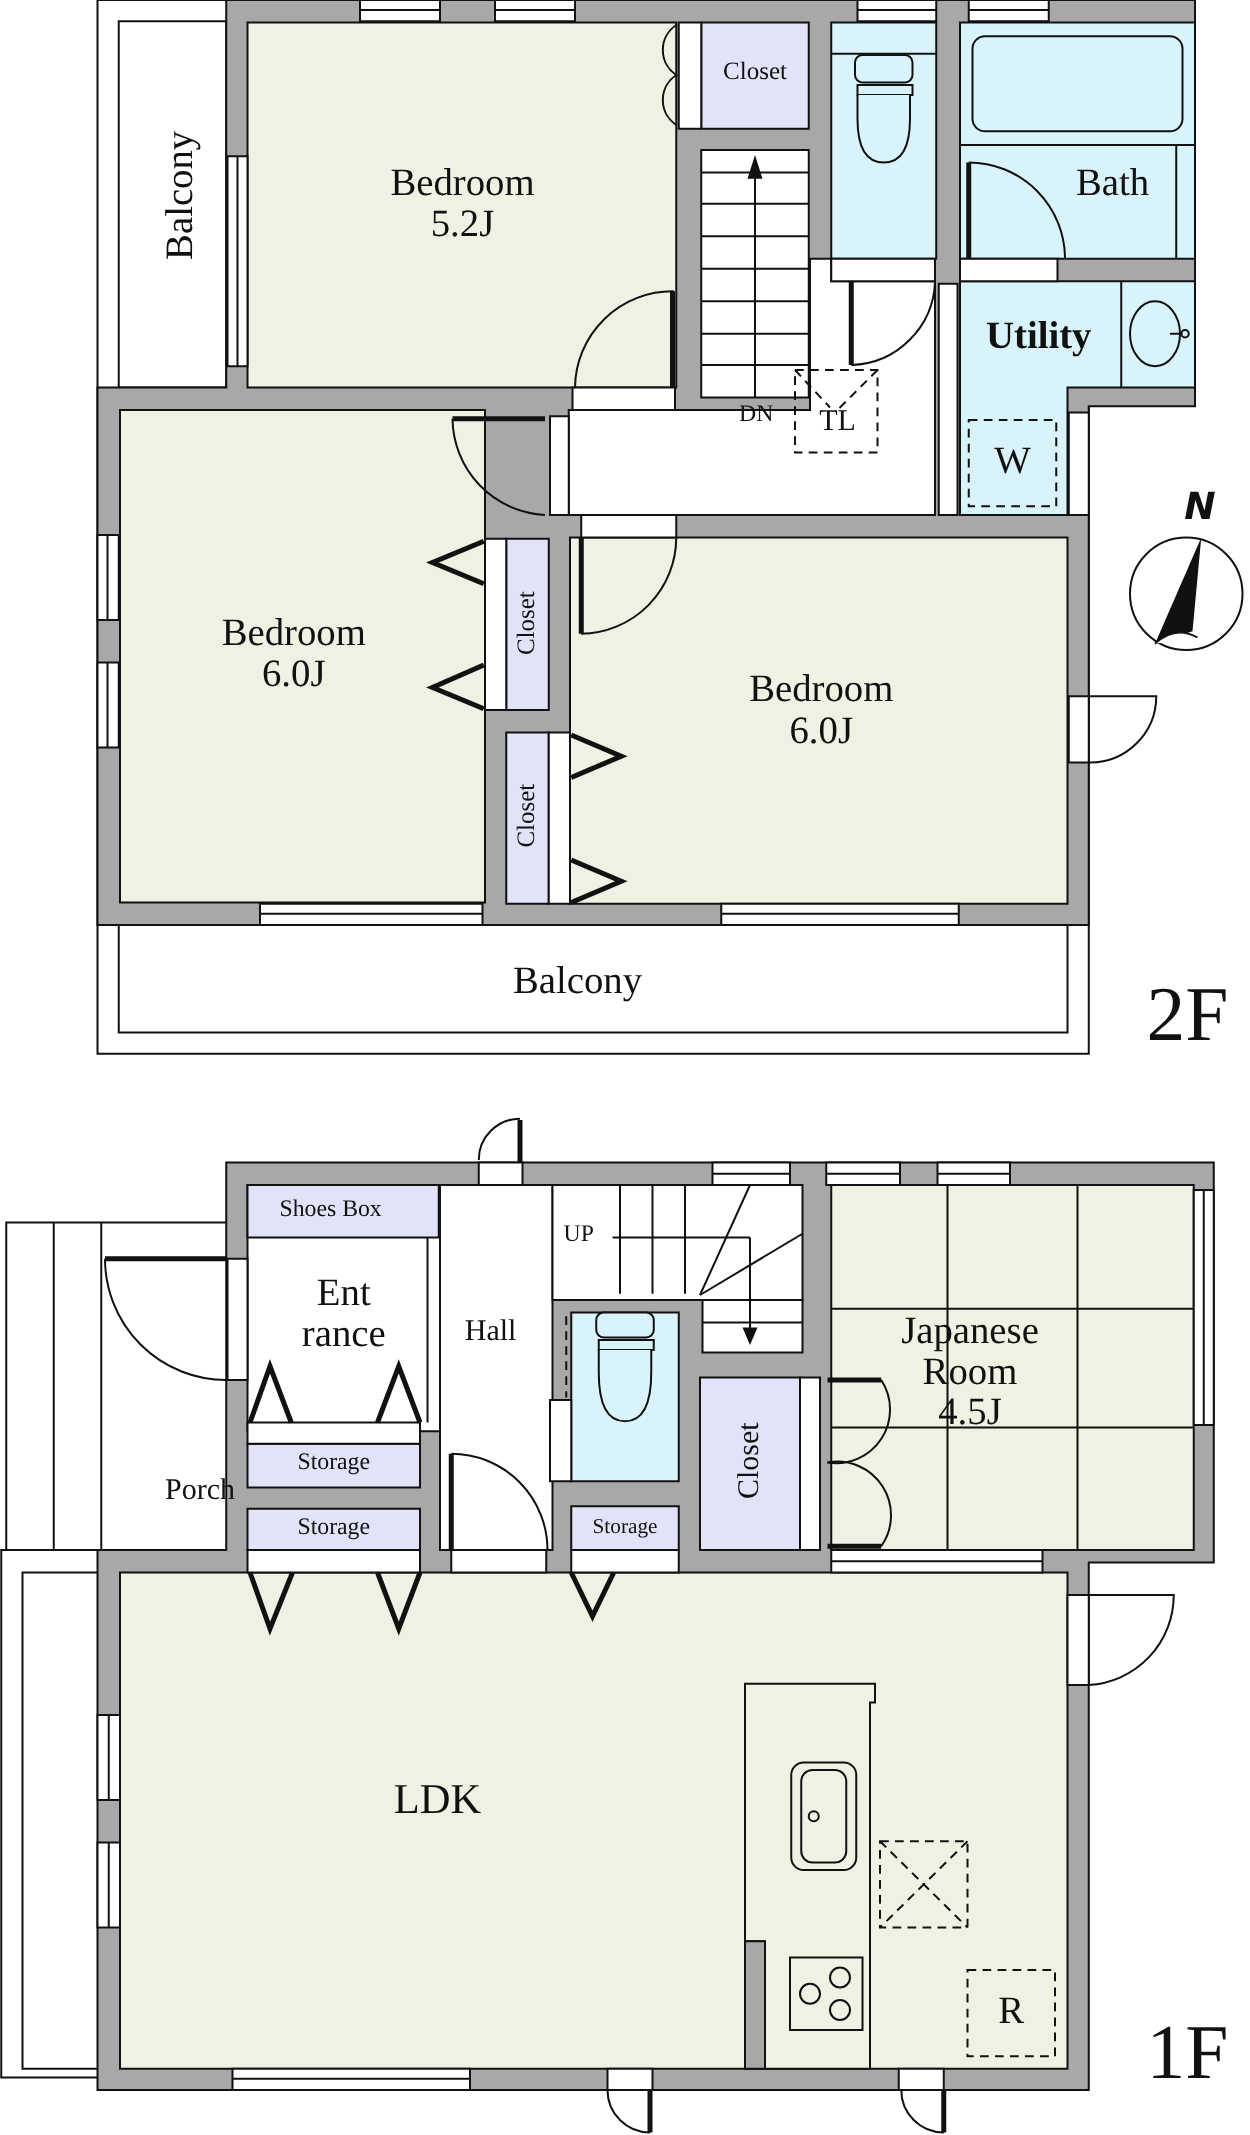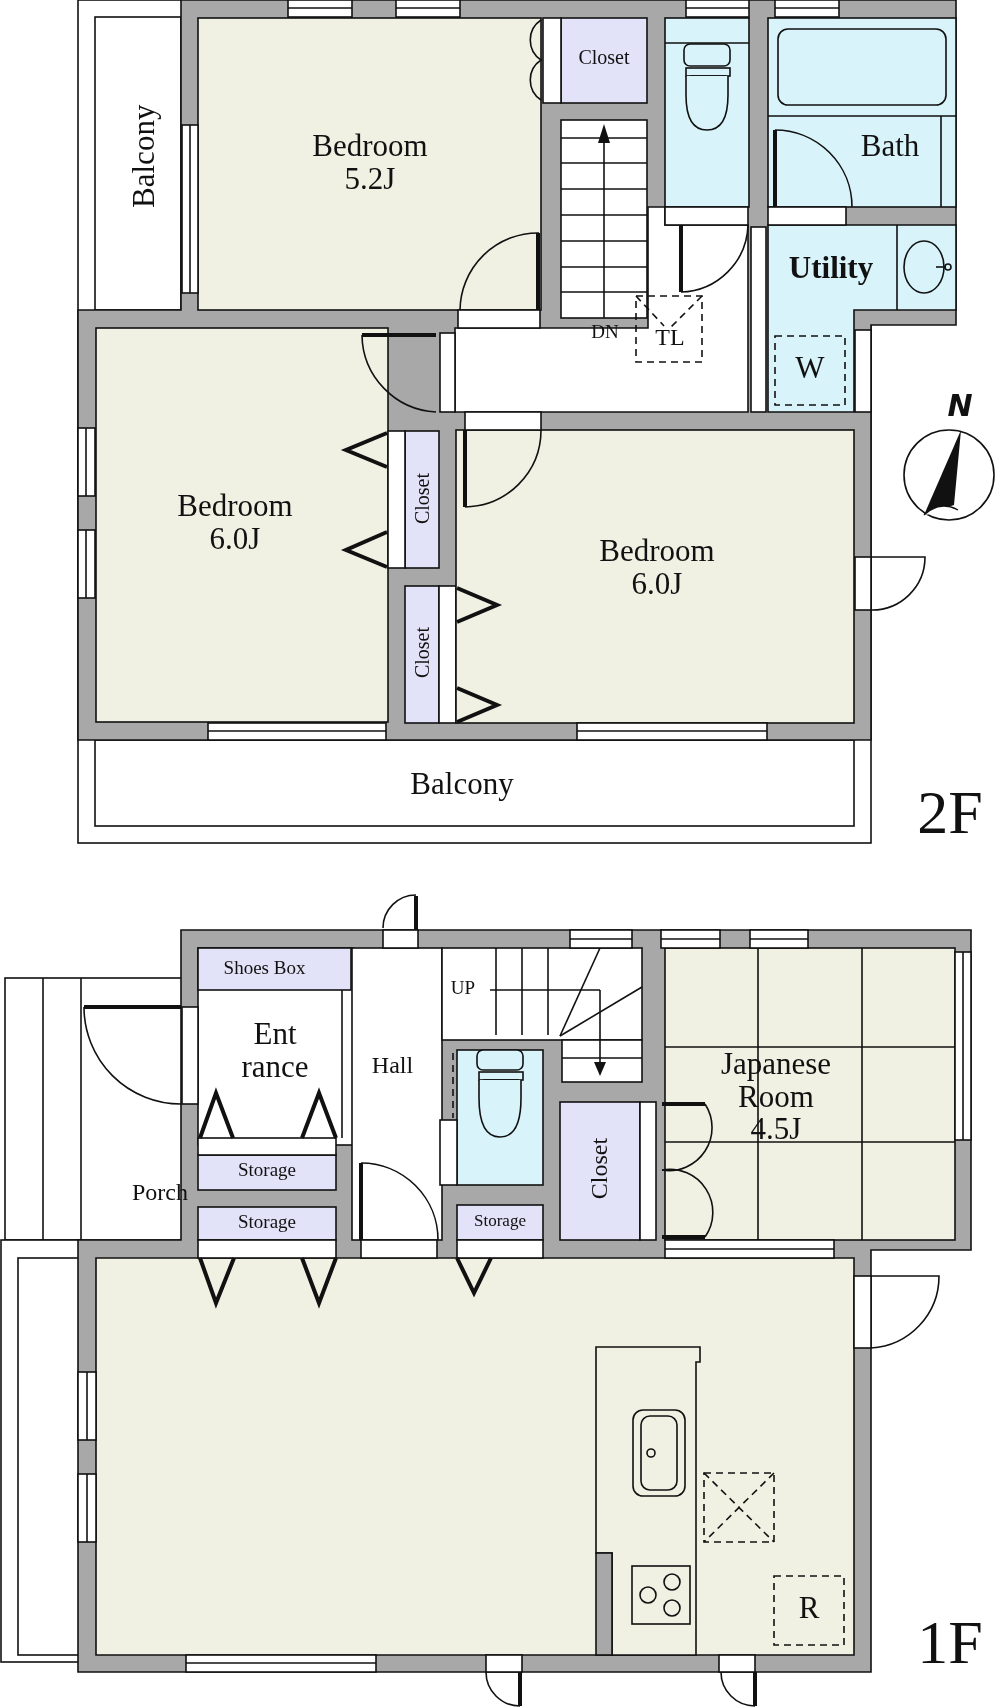--- a/index.html
+++ b/index.html
@@ -307,15 +307,16 @@
 <div class="lbl tag" style="left:198px; top:1160px; width:138px;">Storage</div>
 <div class="lbl tag" style="left:198px; top:1212px; width:138px;">Storage</div>
 <div class="lbl" style="left:457px; top:1212px; width:86px; font-size:17px;">Storage</div>
 <div class="lbl room-sm vert" style="left:550px; top:1156px; width:100px;">Closet</div>
 <div class="lbl room-md" style="left:676px; top:1048px; width:200px;">
   <div>Japanese</div>
   <div>Room</div>
   <div>4.5J</div>
 </div>
 <div class="lbl room-lg" style="left:250px; top:1422px; width:200px;">
+  <div>LDK</div>
 </div>
 <div class="lbl room-md" style="left:774px; top:1592px; width:70px;">R</div>
 <div class="lbl floor-tag" style="left:900px; top:1610px; width:100px;">1F</div>
 
 </body></html>

